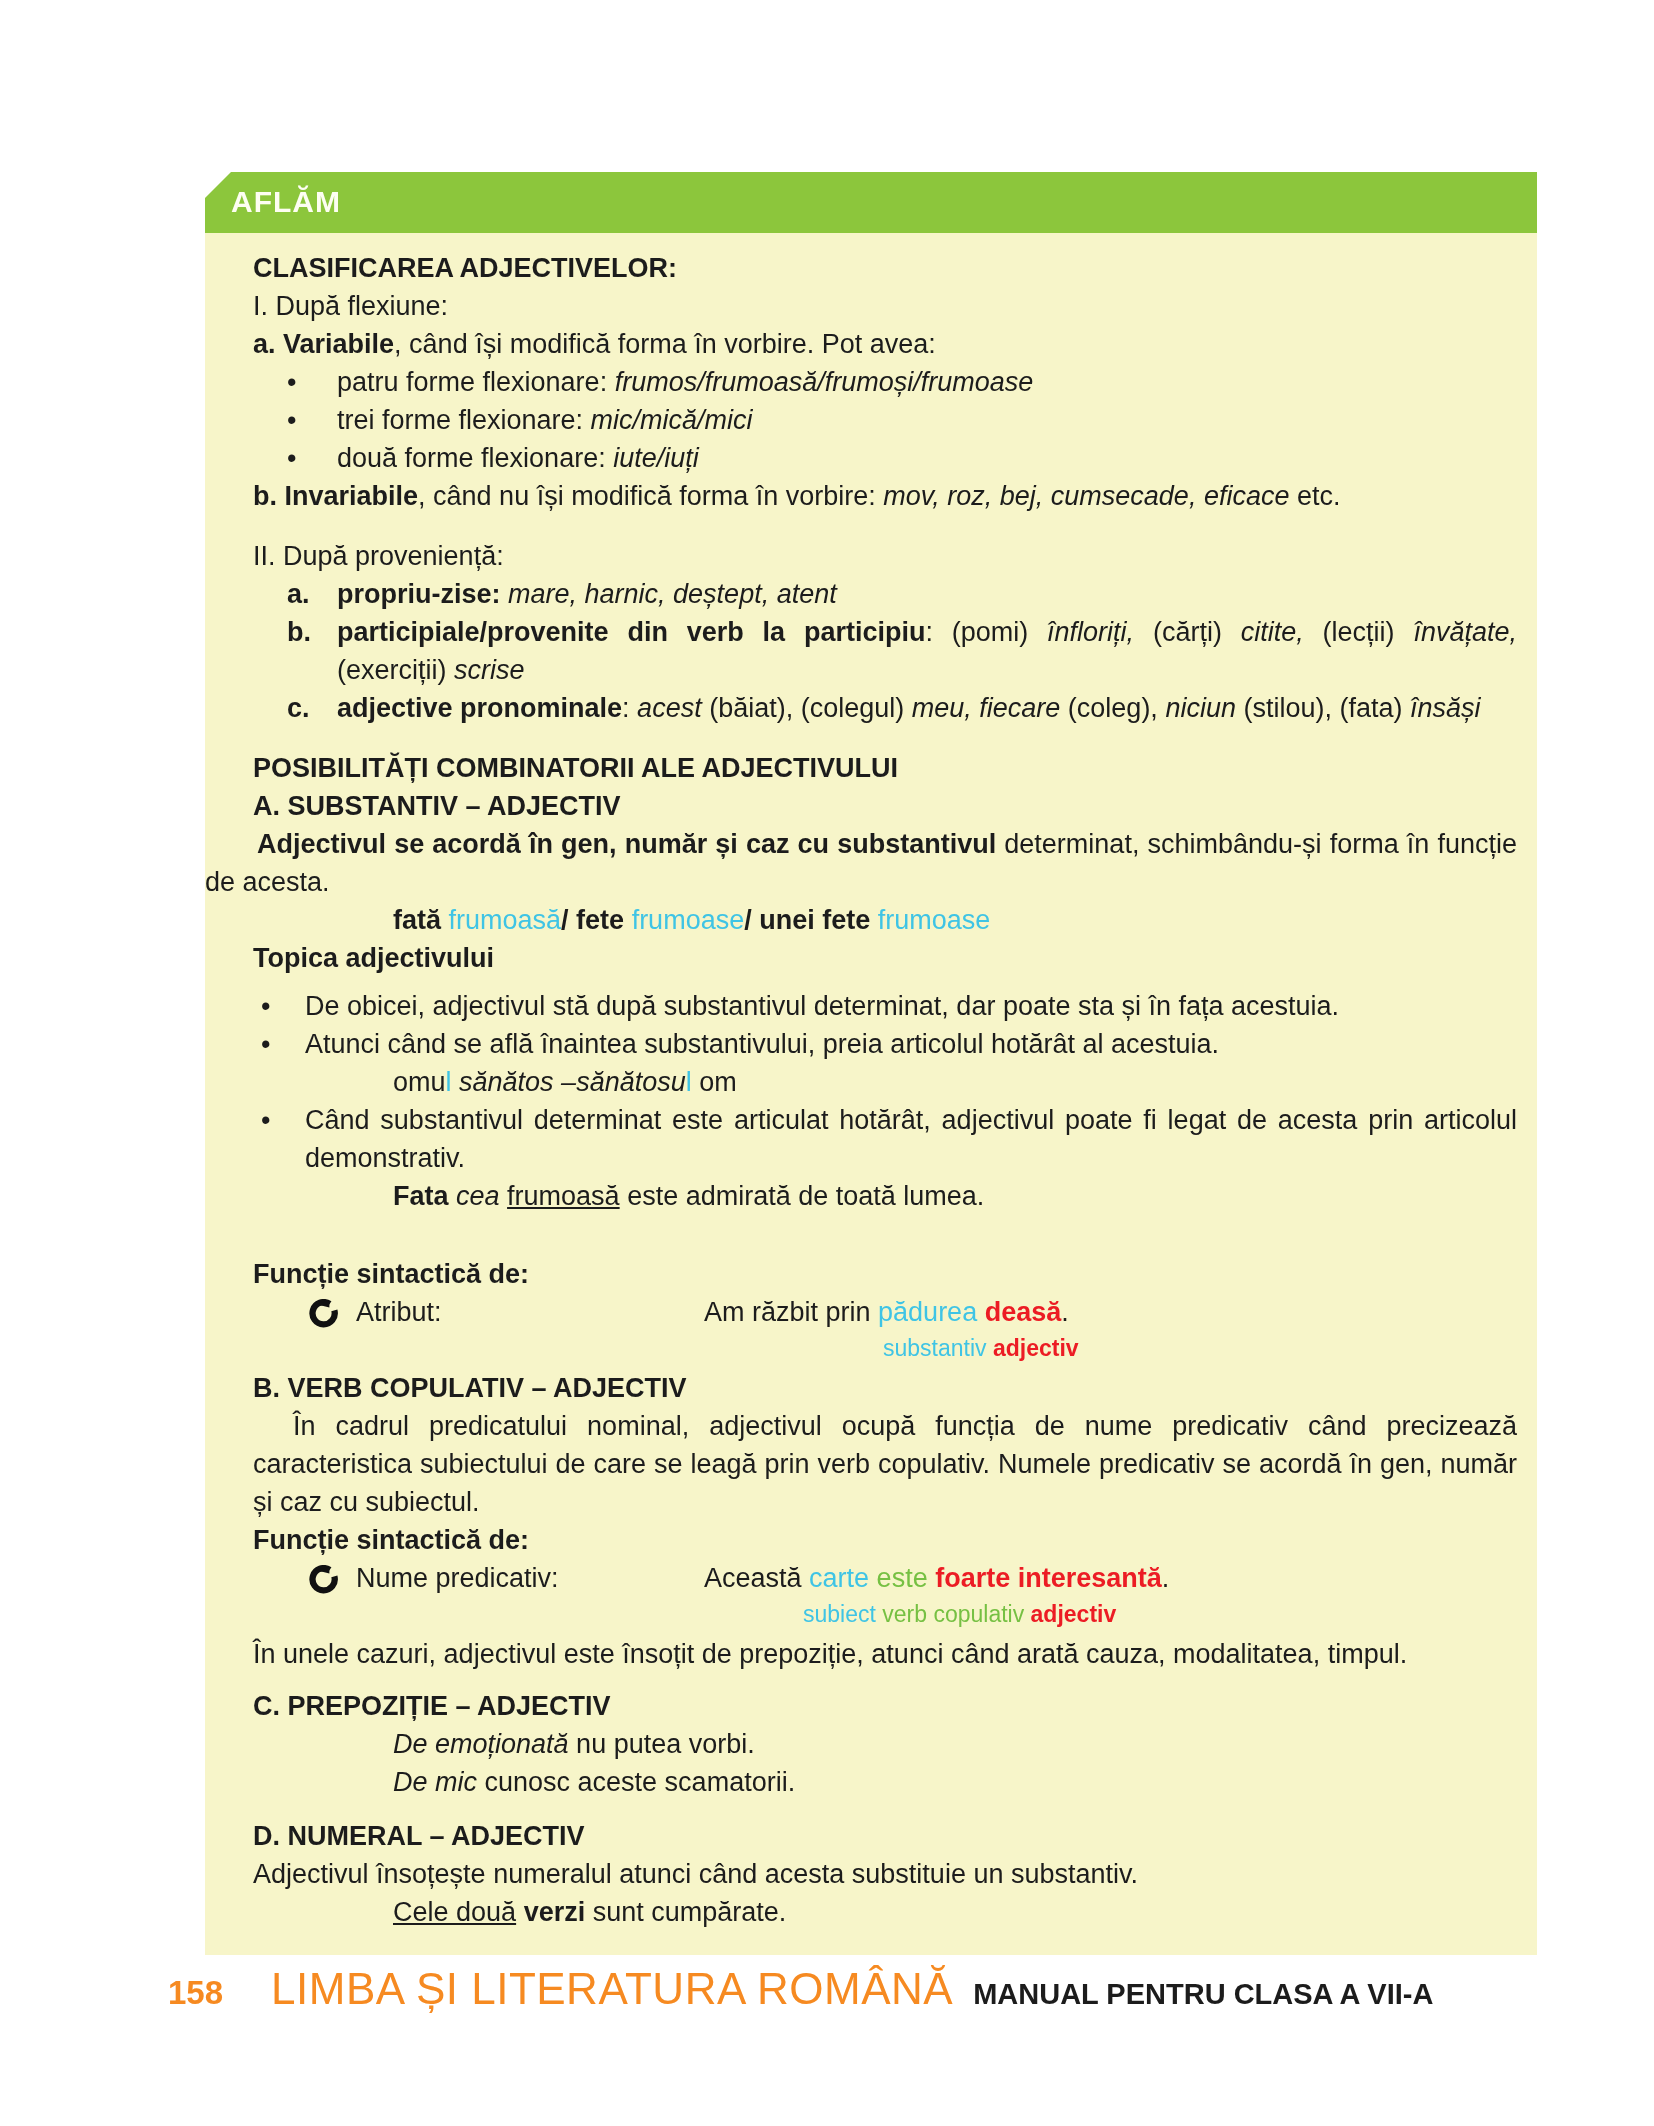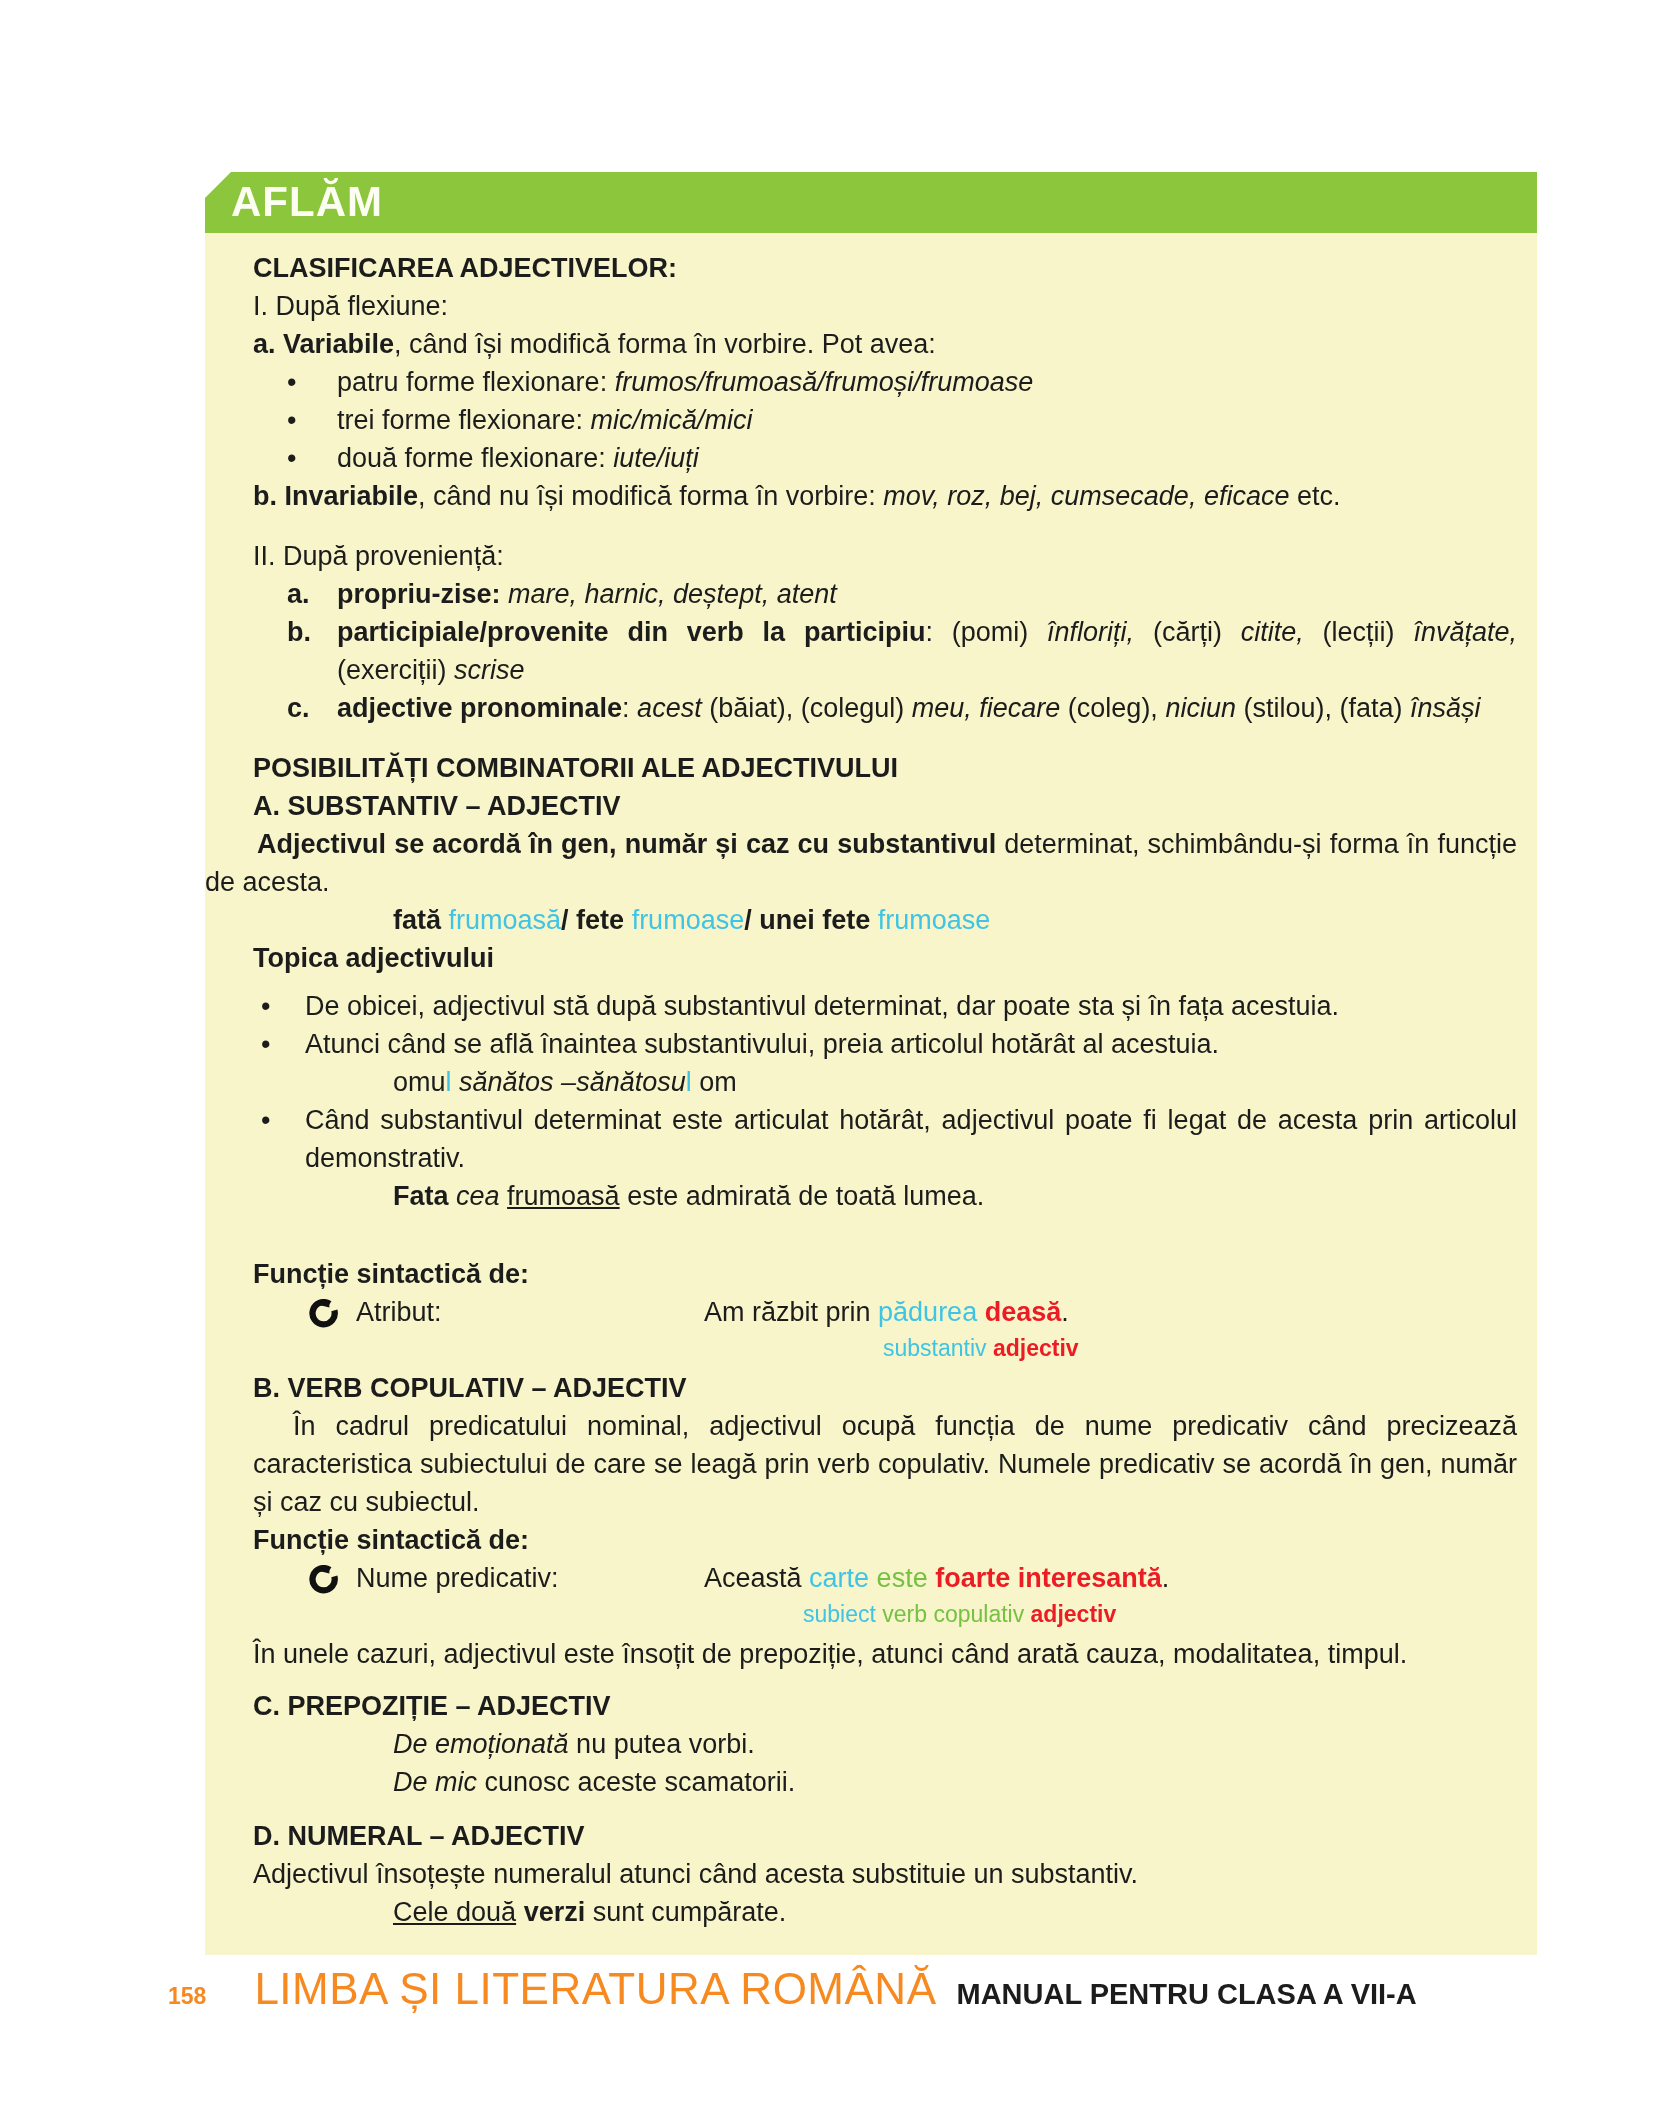--- a/index.html
+++ b/index.html
@@ -17,21 +17,21 @@
     font-family:"Liberation Sans",sans-serif;color:var(--text-black);
     overflow:hidden;margin:0 auto;
   }
   .banner{
     position:absolute;left:205px;top:172px;width:1332px;height:61px;
     background:var(--banner-green);
     clip-path:polygon(26px 0,100% 0,100% 100%,0 100%,0 26px);
     display:flex;align-items:center;
   }
   .banner-label{
-    color:#fdfef2;font-size:42px;font-weight:bold;letter-spacing:1px;
+    color:#fdfef2;font-size:30px;font-weight:bold;letter-spacing:1px;
     padding-left:26px;padding-bottom:2px;text-align:center;
   }
   .panel{
     position:absolute;left:205px;top:233px;width:1332px;box-sizing:border-box;
     background:var(--panel-cream);
     padding:16px 20px 24px 48px;
     font-size:27px;line-height:38px;
   }
   .line{min-height:38px;}
   .b{font-weight:700;}
@@ -59,21 +59,21 @@
   .func{display:flex;align-items:center;}
   .func .arrow{flex:0 0 47px;margin-left:56px;padding-top:4px;color:#111;}
   .func .arrow svg{display:block;}
   .func .flabel{flex:0 0 348px;}
   .func .fex{flex:1 1 auto;}
   .labels{font-size:23px;line-height:30px;margin-top:2px;margin-bottom:6px;}
   .lbl1{margin-left:630px;}
   .lbl2{margin-left:550px;}
   
   .footer{position:absolute;left:168px;top:1964px;display:flex;align-items:baseline;white-space:nowrap;}
-  .pagenum{color:var(--footer-orange);font-weight:700;font-size:23px;}
+  .pagenum{color:var(--footer-orange);font-weight:700;font-size:33px;}
   .book{color:var(--footer-orange);font-weight:400;font-size:44px;margin-left:48px;letter-spacing:.5px;}
   .manual{color:var(--text-black);font-weight:700;font-size:29px;margin-left:20px;}
 </style>
 </head>
 <body>
 
 <div class="page">
 
   <div class="banner">
     <span class="banner-label">AFLĂM</span>

